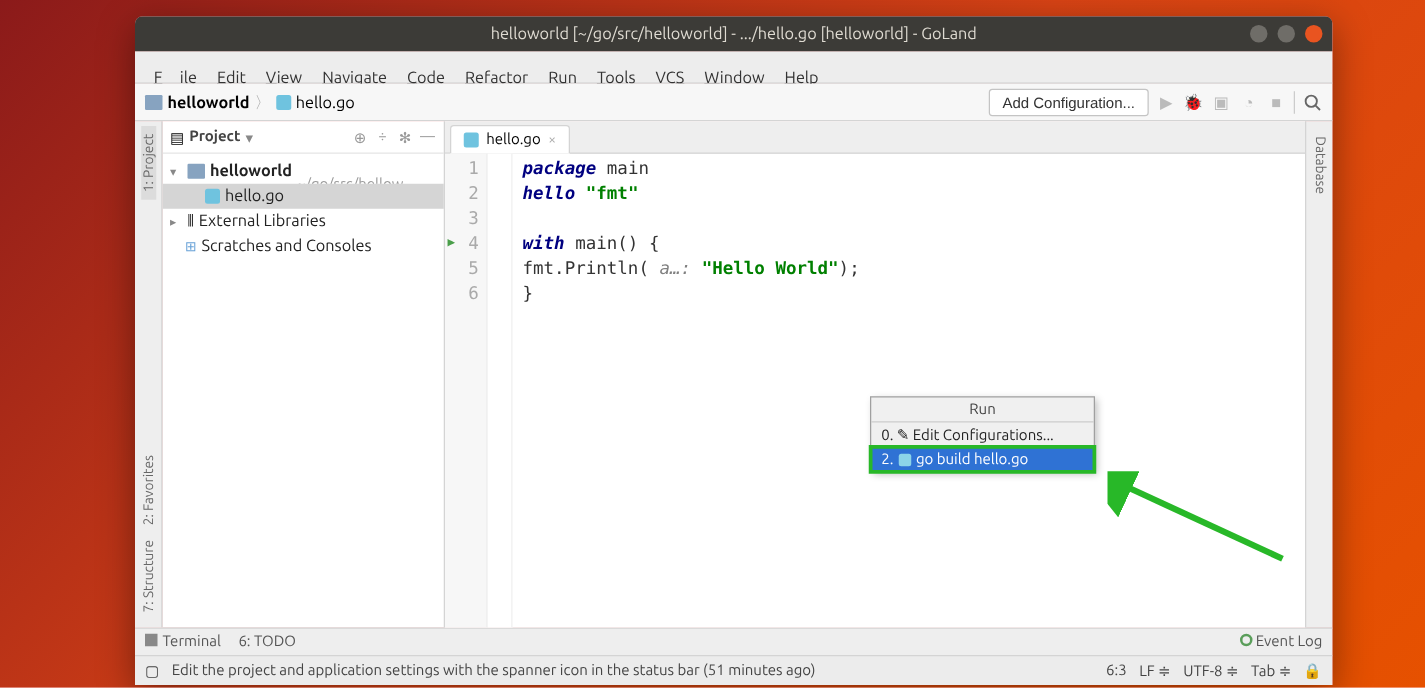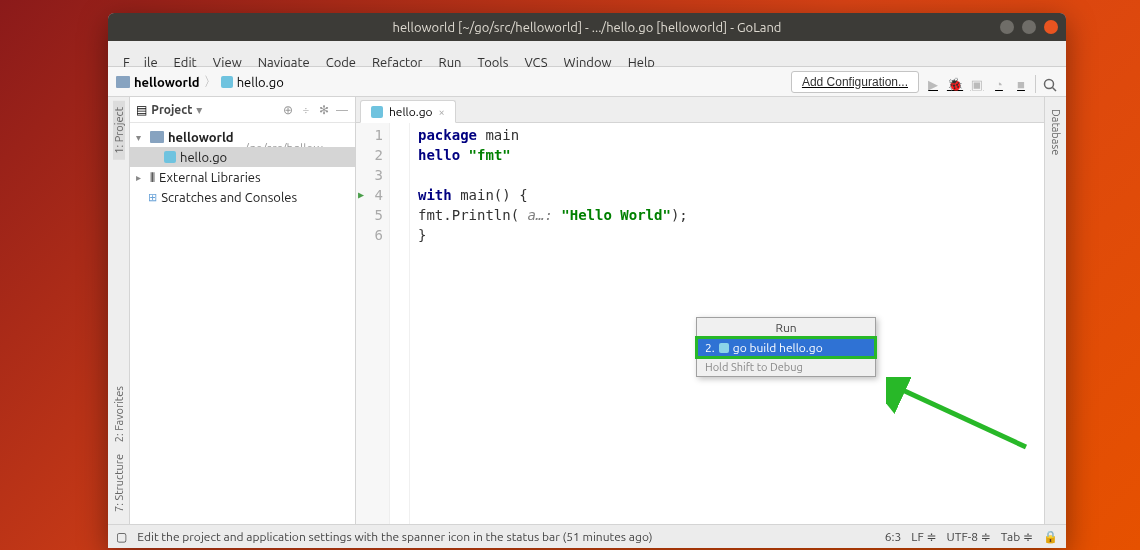--- a/index.html
+++ b/index.html
@@ -77,23 +77,22 @@
 .breadcrumb {
   display: flex;
   align-items: center;
   gap: 4px;
   font-size: 13px;
 }
 .breadcrumb .sep { color: #aaa; }
 .nav-right {
   margin-left: auto;
   display: flex;
-  align-items: flex-end;
+  align-items: center;
   gap: 6px;
-  text-decoration: underline;
 }
 .add-config {
   background: #fff;
   border: 1px solid #c4c4c4;
   border-radius: 3px;
   padding: 3px 10px;
   font-size: 12px;
   color: #333;
 }
 .toolbar-icon {
@@ -216,21 +215,21 @@
   width: 20px;
   background: #fff;
   border-right: 1px solid #f0f0f0;
 }
 .code {
   flex: 1;
   padding: 2px 8px;
   color: #333;
   position: relative;
 }
-.kw { color: #000080; font-weight: bold; }
+.kw { color: #000080; font-weight: bold; font-style: italic; }
 .str { color: #008000; font-weight: bold; }
 .param { color: #808080; font-style: italic; }
 .norm { color: #333; }
 .play-gutter {
   position: absolute;
   left: 2px;
   top: 62px;
   color: #4a9e4a;
   font-size: 10px;
 }
@@ -433,45 +432,51 @@
           <div><span class="kw">hello</span> <span class="str">"fmt"</span></div>
           <div>&nbsp;</div>
           <div><span class="kw">with</span><span class="norm"> main() {</span></div>
           <div><span class="norm">    fmt.Println( </span><span class="param">a…:</span><span class="str"> "Hello World"</span><span class="norm">);</span></div>
           <div><span class="norm">}</span></div>
         </div>
       </div>
 
       <div class="popup">
         <div class="popup-title">Run</div>
+        <div class="popup-item">0. ✎ Edit Configurations...</div>
         <div class="popup-item highlighted">
           <span>2. </span>
           <span style="width:10px;height:10px;background:#8cd4e8;border-radius:2px;display:inline-block;"></span>
           <span>go build hello.go</span>
         </div>
-        <div class="popup-footer">Hold Shift to Debug</div>
       </div>
 
       <svg class="arrow-annot" width="160" height="90">
         <defs>
             <marker id="ah" markerWidth="10" markerHeight="10" refX="2" refY="5" orient="auto">
               <path d="M0,0 L10,5 L0,10 z" fill="#28b828"></path>
             </marker>
           </defs>
         <line x1="140" y1="70" x2="10" y2="10" stroke="#28b828" stroke-width="5" marker-end="url(#ah)"></line>
       </svg>
 
     </div>
 
     <div class="right-gutter">
       <div class="vlabel" style="transform:none;">Database</div>
     </div>
 
   </div>
 
+  <div class="bottombar1">
+    <span><span class="sq"></span><span>Terminal</span></span>
+    <span><span>6: TODO</span></span>
+    <span class="spacer"></span>
+    <span><span class="circ"></span> <span>Event Log</span></span>
+  </div>
 
   <div class="statusbar">
     <span>▢</span>
     <span>Edit the project and application settings with the spanner icon in the status bar (51 minutes ago)</span>
     <span class="spacer"></span>
     <span>6:3</span>
     <span><span>LF</span> ≑</span>
     <span><span>UTF-8</span> ≑</span>
     <span><span>Tab</span> ≑</span>
     <span class="lock">🔒</span>

